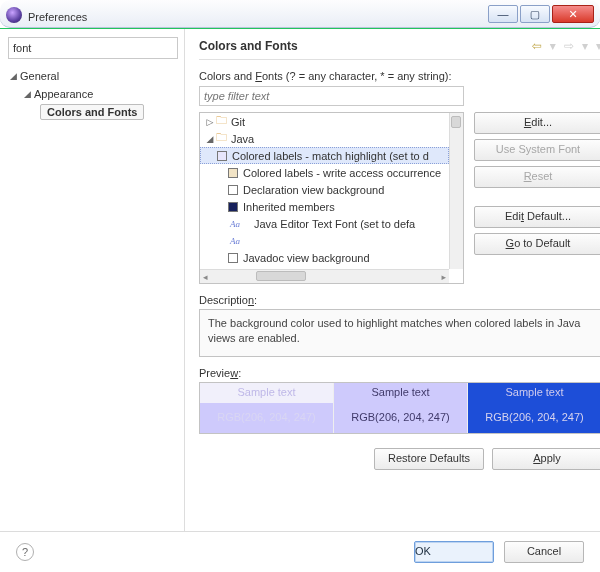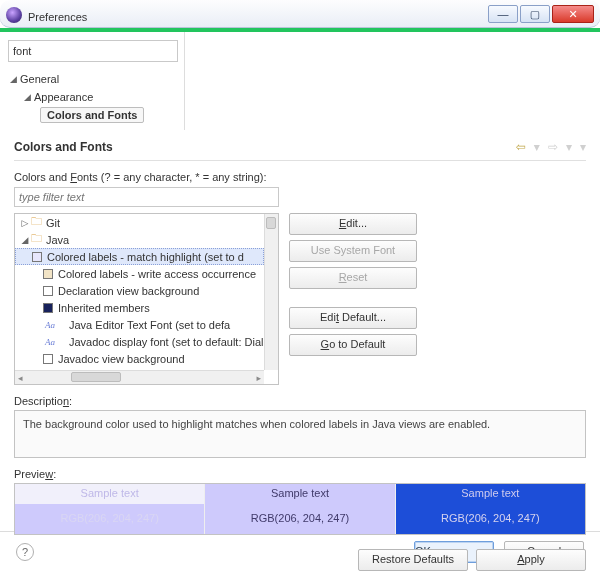--- a/index.html
+++ b/index.html
@@ -3,21 +3,21 @@
 <meta charset="utf-8">
 <style>
   * { box-sizing: border-box; font-family: "Segoe UI", Tahoma, sans-serif; font-size: 11px; }
   body { margin: 0; background: #fff; width: 600px; height: 572px; overflow: hidden; }
   .titlebar { height: 28px; background: linear-gradient(#fdfdfe,#e9eef6); border-bottom: 1px solid #b8c4d8; display:flex; align-items:flex-end; padding:4px 6px;border-radius:10px; }
   .titlebar .ticon { width:16px; height:16px; margin-right:6px; border-radius:50%; background: radial-gradient(circle at 40% 35%, #c9a3ff, #5a3fa0 60%, #2a1d55); }
   .titlebar .title { color:#333; flex:1; }
   .winbtns { display:flex; gap:2px; }
   .winbtn { width:30px; height:18px; border:1px solid #8aa0c8; border-radius:2px; background:linear-gradient(#f7faff,#d7e3f4); color:#2a3c5a; display:flex; align-items:center; justify-content:center; font-size:11px; }
   .winbtn.close { background:linear-gradient(#f58b8b,#d93a2a); border-color:#a82218; color:#fff; width:42px; }
-  .client { display:flex; height:503px; border-top:4px solid #22c55e;flex-direction:column; }
+  .client { display:flex; height:503px; border-top:1px solid #22c55e; }
   .leftpane { width:185px; border-right:1px solid #ddd; padding:8px 6px 6px 8px; }
   .searchbox { width:170px; height:22px; border:1px solid #c9c9c9; background:#fff; padding:2px 4px; color:#333; }
   .tree { margin-top:8px; color:#333; }
   .tree-row { display:flex; align-items:center; height:18px; padding-left:2px; }
   .tree-arrow { width:10px; color:#666; font-size:9px; }
   .tree-indent1 { padding-left:16px; }
   .tree-indent2 { padding-left:32px; }
   .tree-chip { display:inline-block; border:1px solid #bdbdbd; background:#f7f7f7; color:#333; padding:1px 6px; border-radius:2px; font-weight:bold; }
   .rightpane { flex:1; padding:10px 14px 6px 14px; position:relative; display:flex; flex-direction:column; }
   .rhead { display:flex; align-items:center; }
@@ -139,21 +139,20 @@
           <div class="trow" style="padding-left:28px">
               <span class="ticon-sq" style="background:#17215b"></span>
               <span>Inherited members</span>
             </div>
           <div class="trow" style="padding-left:28px;font-family:Consolas,monospace">
               <span class="aa">Aa</span>
               <span>Java Editor Text Font (set to defa</span>
             </div>
           <div class="trow" style="padding-left:28px">
               <span class="aa">Aa</span>
-              <span>Javadoc display font (set to default: Dial</span>
             </div>
           <div class="trow" style="padding-left:28px">
               <span class="ticon-sq" style="background:#ffffff"></span>
               <span>Javadoc view background</span>
             </div>
         </div>
         <div class="sb-v"></div>
         <div class="thumb-v"></div>
         <div class="sb-h"></div>
         <div class="thumb-h"></div>

